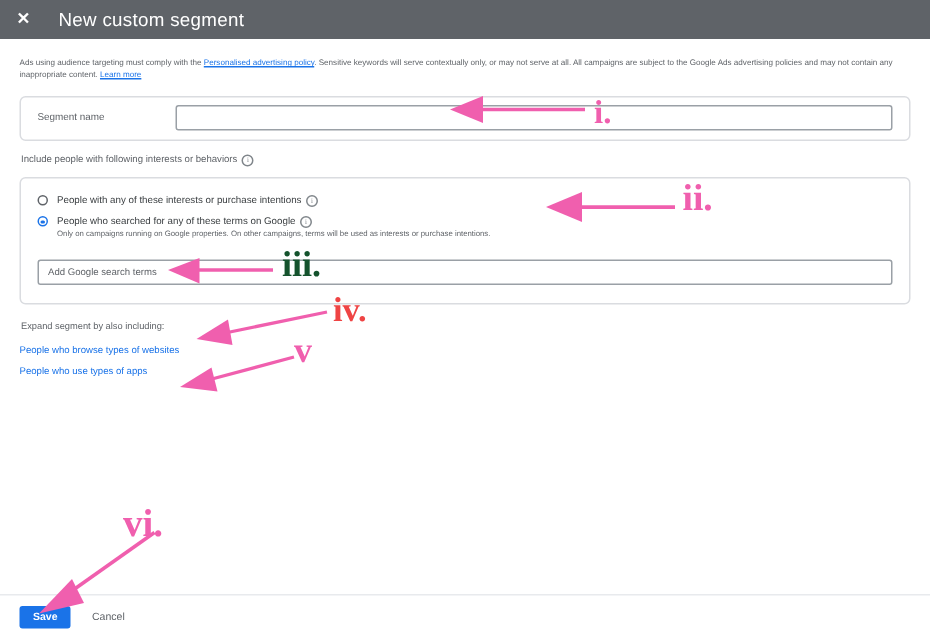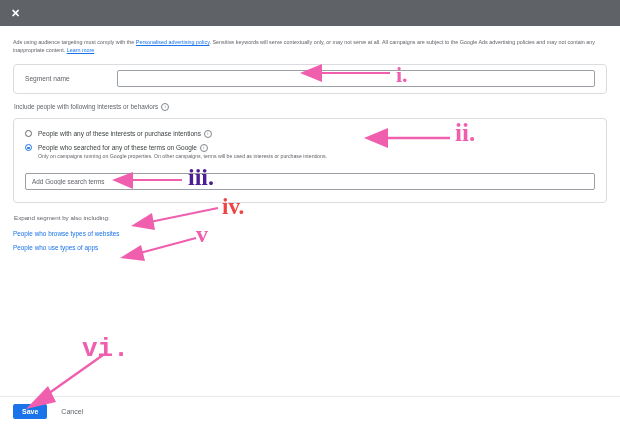--- a/index.html
+++ b/index.html
@@ -239,20 +239,21 @@
     font-family: "Liberation Serif", serif;
     font-weight: bold;
     line-height: 1;
   }
 </style>
 </head>
 <body>
 
 <div class="header">
   <span class="close-icon">✕</span>
+  <span class="header-title">New custom segment</span>
 </div>
 
 <div class="content">
 
   <div class="disclaimer">
     <span>Ads using audience targeting must comply with the </span><a href="#">Personalised advertising policy</a><span>. Sensitive keywords will serve contextually only, or may not serve at all. All campaigns are subject to the Google Ads advertising policies and may not contain any inappropriate content. </span><a href="#">Learn more</a>
   </div>
 
   <div class="card card-name">
     <span class="field-label">Segment name</span>
@@ -328,17 +329,17 @@
 
   <g>
     <line x1="103" y1="355" x2="45" y2="396" stroke="#f05fae" stroke-width="2.4"></line>
     <polygon points="26,409 48,386 56,402" fill="#f05fae"></polygon>
   </g>
 </svg>
 
 <div class="overlay" id="anno-labels">
     <span class="anno-label" style="left: 396px; top: 64px; font-size: 22px; color: rgb(240, 95, 174);">i.</span>
     <span class="anno-label" style="left: 455px; top: 120px; font-size: 25px; color: rgb(240, 95, 174);">ii.</span>
-    <span class="anno-label" style="left: 188px; top: 165px; font-size: 24px; color: #4c1d95;">iii.</span>
+    <span class="anno-label" style="left: 188px; top: 165px; font-size: 24px; color: #14532d;">iii.</span>
     <span class="anno-label" style="left: 222px; top: 195px; font-size: 23px; color: #ef4444;">iv.</span>
     <span class="anno-label" style="left: 196px; top: 222px; font-size: 24px; color: rgb(240, 95, 174);">v</span>
-    <span class="anno-label" style="left: 82px; top: 336px; font-size: 26px; color: rgb(240, 95, 174); font-family: Liberation Mono, monospace;">vi.</span>
+    <span class="anno-label" style="left: 82px; top: 336px; font-size: 26px; color: rgb(240, 95, 174);">vi.</span>
   </div>
 
 </body></html>

